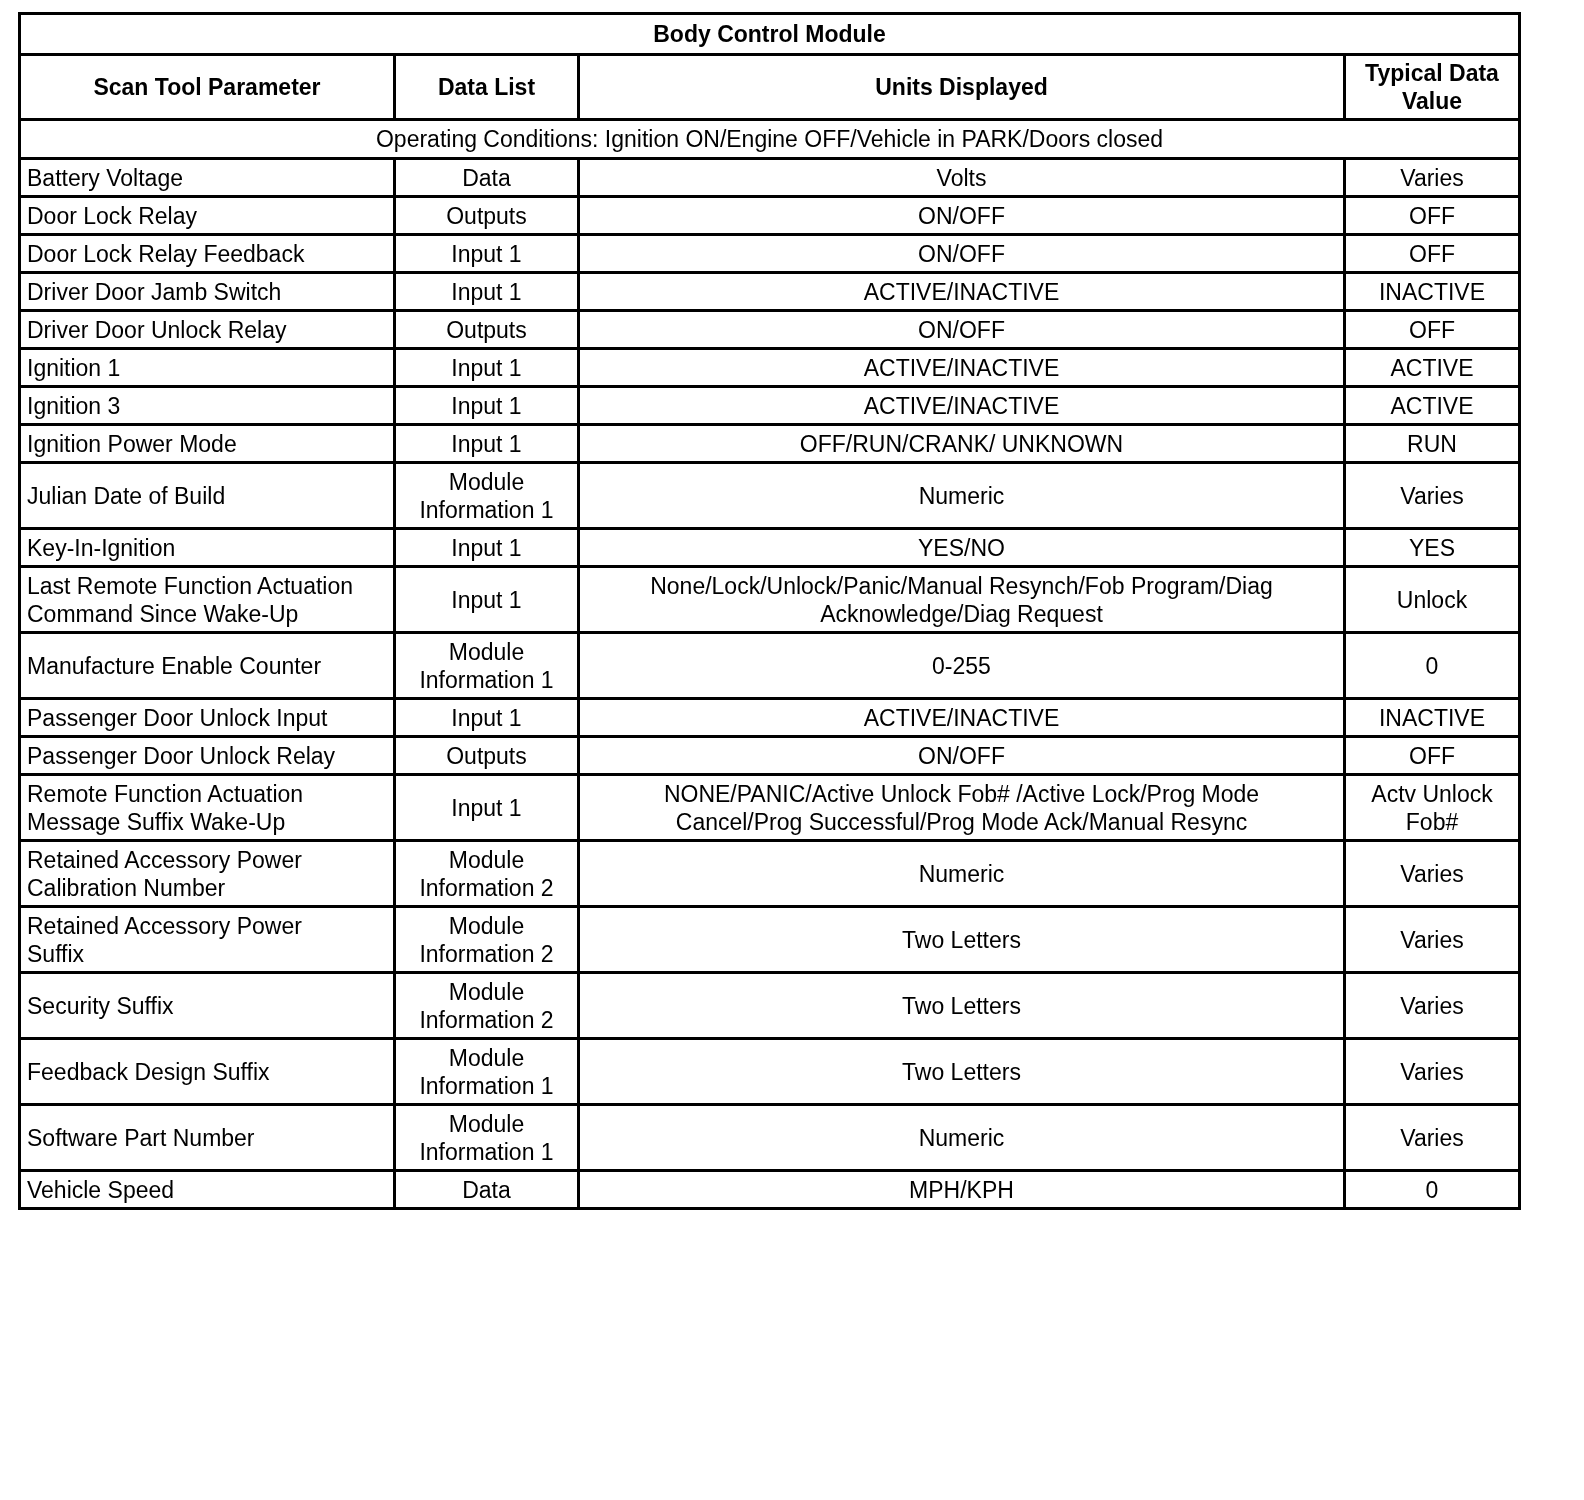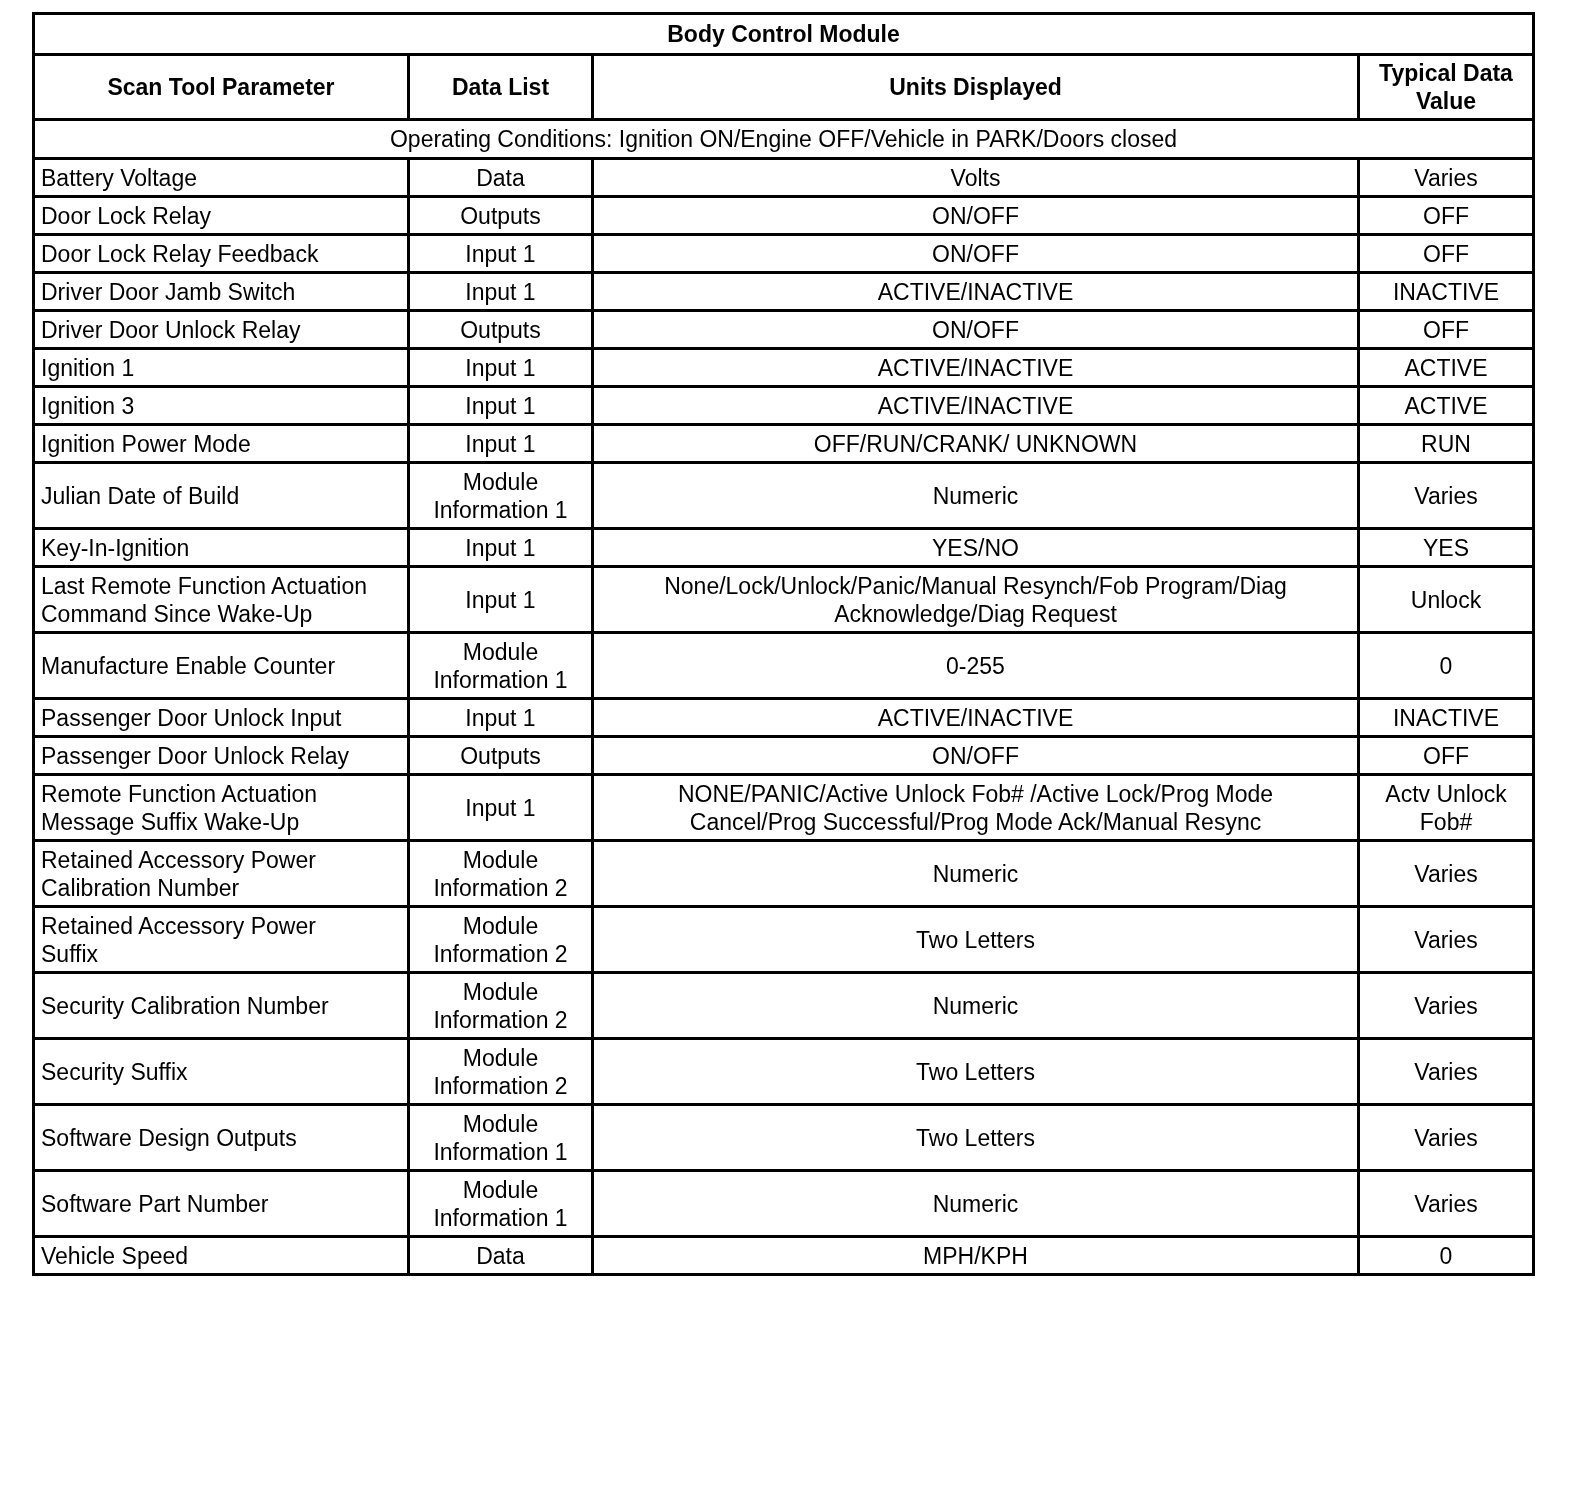--- a/index.html
+++ b/index.html
@@ -1,18 +1,18 @@
 <!DOCTYPE html>
 <html><head>
 <meta charset="utf-8">
 <style>
   html, body { margin: 0; padding: 0; background: #ffffff; }
   body { width: 1584px; height: 1500px; position: relative; font-family: "Liberation Sans", sans-serif; color: #000; }
   table.bcm {
-    position: absolute; left: 32px; top: 12px;
+    position: absolute; left: 18px; top: 12px;
     width: 1500px;
     border-collapse: collapse;
     table-layout: fixed;
     font-size: 23px;
     line-height: 28px;
   }
   table.bcm td, table.bcm th {
     border: 3px solid #000;
     padding: 0 6px;
     vertical-align: middle;
@@ -169,36 +169,30 @@
       <td class="center">Varies</td>
     </tr>
 
     <tr class="r2">
       <td class="param"><span>Retained Accessory Power</span><br><span>Suffix</span></td>
       <td class="center"><span>Module</span><br><span>Information 2</span></td>
       <td class="center">Two Letters</td>
       <td class="center">Varies</td>
     </tr>
 
-    <tr class="r2">
-      <td class="param">Security Calibration Number</td>
-      <td class="center"><span>Module</span><br><span>Information 2</span></td>
-      <td class="center">Numeric</td>
-      <td class="center">Varies</td>
-    </tr>
 
     <tr class="r2">
       <td class="param">Security Suffix</td>
       <td class="center"><span>Module</span><br><span>Information 2</span></td>
       <td class="center">Two Letters</td>
       <td class="center">Varies</td>
     </tr>
 
     <tr class="r2">
-      <td class="param">Software Design Outputs</td>
+      <td class="param">Feedback Design Suffix</td>
       <td class="center"><span>Module</span><br><span>Information 1</span></td>
       <td class="center">Two Letters</td>
       <td class="center">Varies</td>
     </tr>
 
     <tr class="r2">
       <td class="param">Software Part Number</td>
       <td class="center"><span>Module</span><br><span>Information 1</span></td>
       <td class="center">Numeric</td>
       <td class="center">Varies</td>

